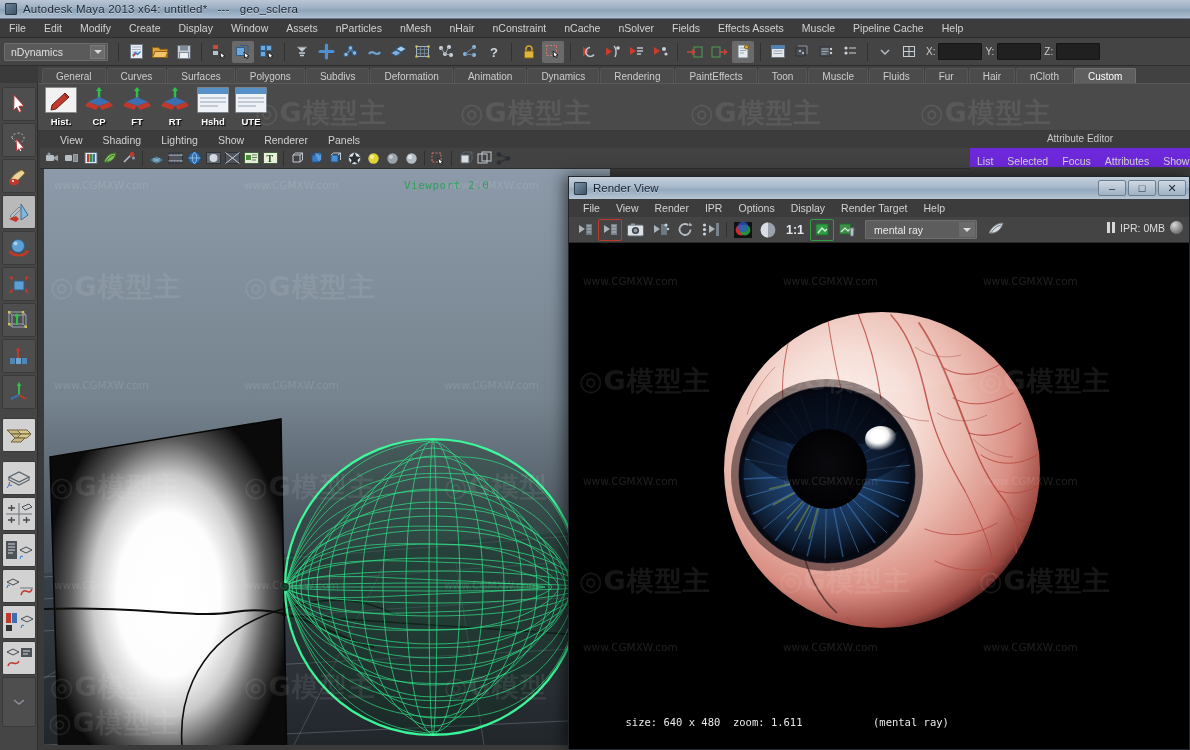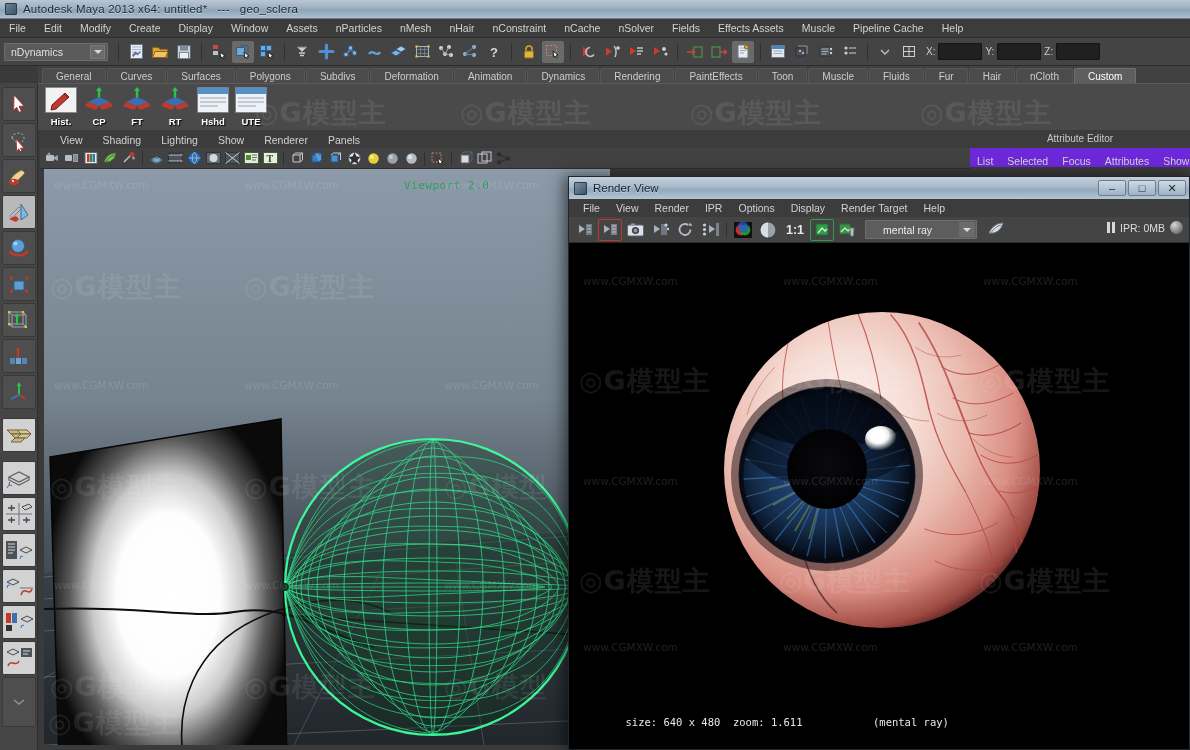--- a/index.html
+++ b/index.html
@@ -212,21 +212,21 @@
     position: relative;
   }
   .rvbtn {
     width: 24px; height: 22px; border-radius: 2px; flex: none;
     display: inline-flex; align-items: center; justify-content: center; cursor: default;
   }
   .rvbtn.redbox { border: 1px solid #c0392b; }
   .rvbtn.greenbox { border: 1px solid #2f9e44; }
   .rv-select {
     width: 112px; height: 19px; background: #5d5d5d; border: 1px solid #6f6f6f;
-    display: flex; align-items: center; padding-left: 17px; font-size: 10.5px;
+    display: flex; align-items: center; padding-left: 8px; font-size: 10.5px;
     color: #ececec; position: relative; margin-left: 5px; border-radius: 1px;
   }
   .rv-select .arrow {
     position: absolute; right: 1px; top: 1px; width: 16px; height: 15px;
     display: flex; align-items: center; justify-content: center; background: #6b6b6b;
   }
   .rv-select .arrow::after {
     content: ''; border-left: 4px solid transparent; border-right: 4px solid transparent;
     border-top: 4px solid #dcdcdc;
   }

